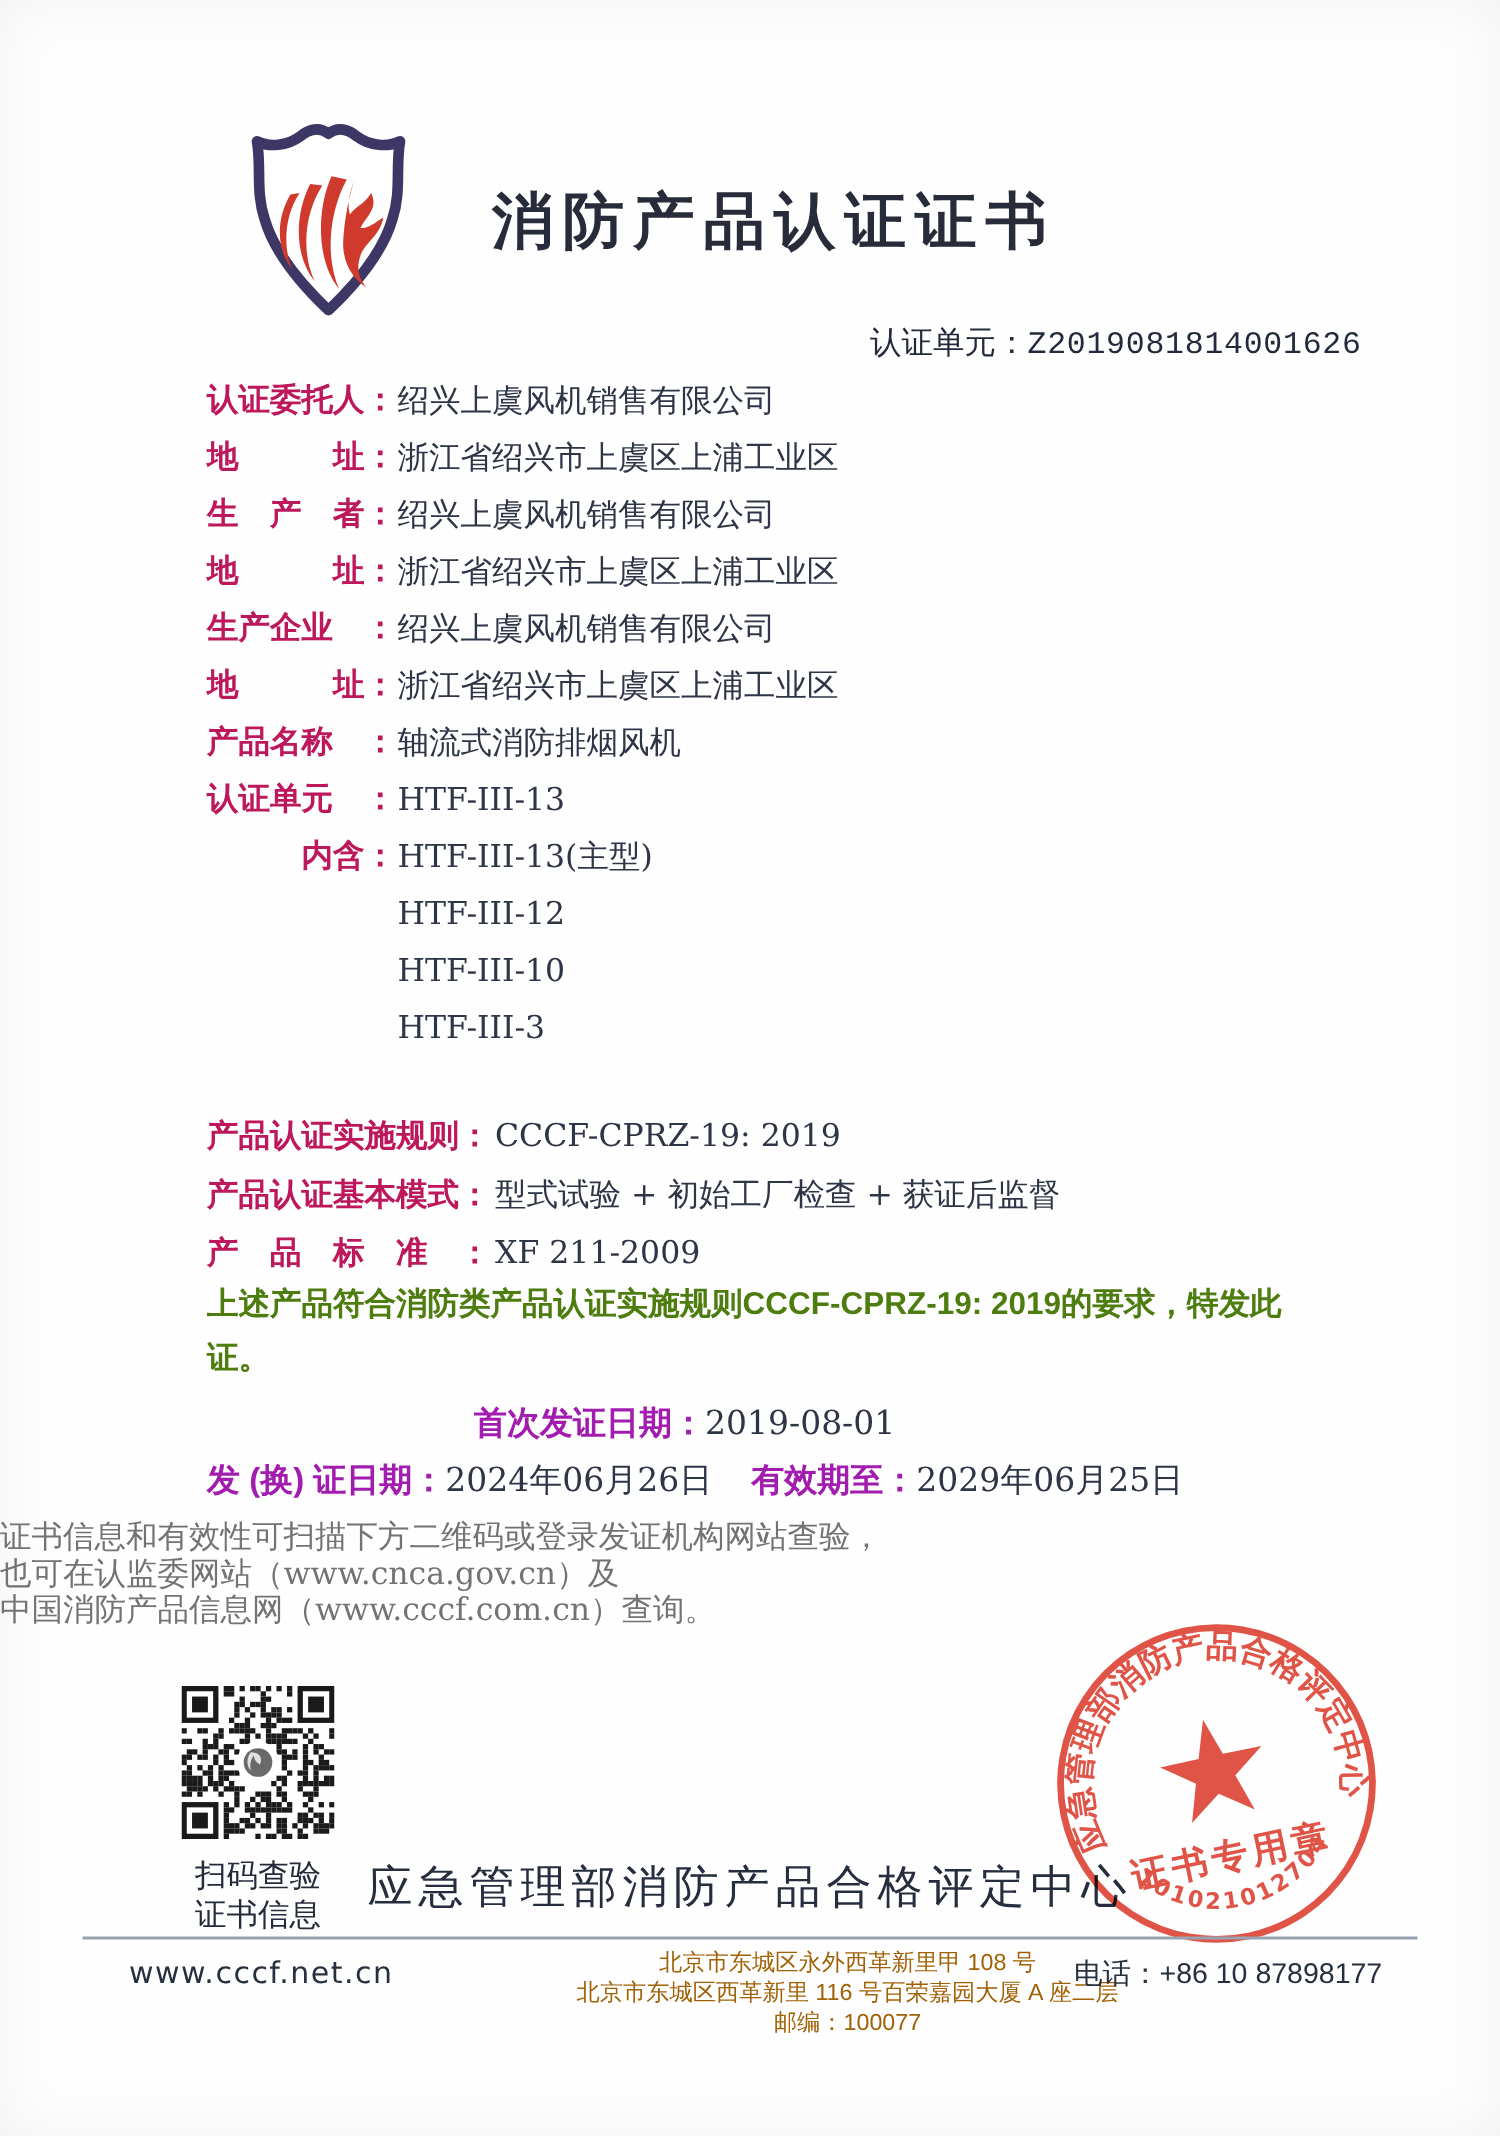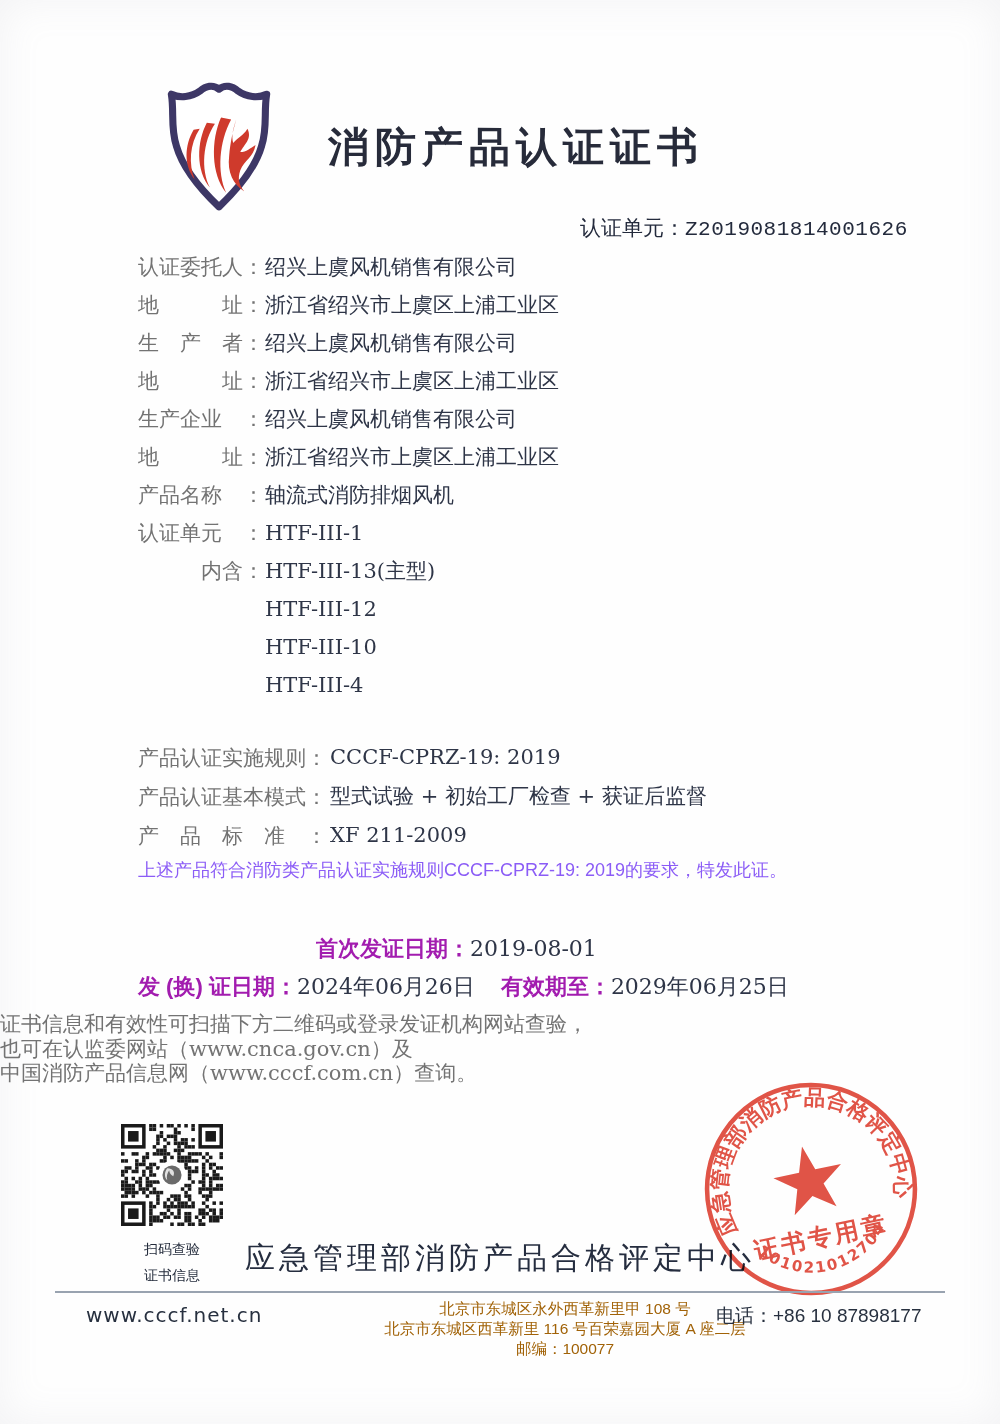--- a/index.html
+++ b/index.html
@@ -13,44 +13,44 @@
   .title{
     position:absolute;top:120px;left:0;width:1000px;text-align:center;
     font-size:41px;font-weight:700;letter-spacing:6px;color:#272b3a;padding-left:16px;
   }
   .cert-no{position:absolute;top:214px;left:580px;font-size:21px;color:#232a3c;
     font-family:"DejaVu Serif",serif;white-space:nowrap;}
   .cert-no .num{letter-spacing:.5px;font-family:Liberation Mono, monospace;}
 
   .fields{position:absolute;top:248px;left:138px;right:50px;}
   .row{display:flex;line-height:38px;font-size:21px;white-space:nowrap;}
-  .lbl{flex:0 0 127px;font-weight:400;color:#737373;white-space:pre;
+  .lbl{flex:0 0 127px;font-weight:700;color:#be185d;white-space:pre;
     font-family:"Liberation Sans",sans-serif;}
   .val{font-family:"DejaVu Serif",serif;color:#2e3547;}
 
   .rules{position:absolute;top:738px;left:138px;right:50px;}
   .rules .row{line-height:39px;}
   .rules .lbl{flex:0 0 192px;}
 
   .statement{
     position:absolute;top:852px;left:138px;width:724px;
-    font-size:18px;line-height:36px;font-weight:400;color:#8b5cf6;
+    font-size:21px;line-height:36px;font-weight:700;color:#4d7c0f;
   }
   .first-issue{position:absolute;top:934px;left:316px;font-size:22px;white-space:nowrap;}
   .first-issue .lbl2,.reissue .lbl2{font-weight:700;color:#a21caf;}
   .first-issue .val,.reissue .val{font-family:"DejaVu Serif",serif;}
   .reissue{position:absolute;top:972px;left:138px;font-size:22px;white-space:nowrap;}
   .reissue .gap{display:inline-block;width:26px;}
 
   .verify-note{
     position:absolute;top:1012px;left:0;width:824px;text-align:left;
     font-family:"DejaVu Serif",serif;font-size:21px;line-height:24.5px;color:#737373;
   }
   .qr-block{position:absolute;left:119px;top:1124px;width:106px;text-align:center;}
-  .qr-caption{font-family:"DejaVu Serif",serif;font-size:14px;line-height:26px;
+  .qr-caption{font-family:"DejaVu Serif",serif;font-size:21px;line-height:26px;
     color:#242c3c;margin-top:6px;text-align:center;}
   .issuer{
     position:absolute;top:1238px;left:0;width:1000px;text-align:center;
     font-family:"DejaVu Serif",serif;font-size:30px;letter-spacing:4px;color:#252d3f;
   }
   .stamp{position:absolute;left:700px;top:1078px;width:222px;height:222px;
     transform:rotate(-12deg);opacity:.92;mix-blend-mode:multiply;}
   .st-arc{font-size:21px;font-weight:700;font-family:"DejaVu Serif",serif;}
   .st-title{font-size:24px;font-weight:700;letter-spacing:3px;font-family:"DejaVu Serif",serif;}
   .st-num{font-size:15px;font-weight:600;letter-spacing:2px;font-family:"DejaVu Sans",sans-serif;}
@@ -113,37 +113,37 @@
     <div class="row">
         <span class="lbl">地　　　址：</span>
         <span class="val">浙江省绍兴市上虞区上浦工业区</span>
       </div>
     <div class="row">
         <span class="lbl">产品名称　：</span>
         <span class="val">轴流式消防排烟风机</span>
       </div>
     <div class="row">
         <span class="lbl">认证单元　：</span>
-        <span class="val">HTF-III-1</span>
+        <span class="val">HTF-III-13</span>
       </div>
     <div class="row">
         <span class="lbl">　　　内含：</span>
         <span class="val">HTF-III-13(主型)</span>
       </div>
     <div class="row">
         <span class="lbl"></span>
         <span class="val">HTF-III-12</span>
       </div>
     <div class="row">
         <span class="lbl"></span>
         <span class="val">HTF-III-10</span>
       </div>
     <div class="row">
         <span class="lbl"></span>
-        <span class="val">HTF-III-4</span>
+        <span class="val">HTF-III-3</span>
       </div>
   </div>
 
   <div class="rules">
     <div class="row">
         <span class="lbl">产品认证实施规则：</span>
         <span class="val">CCCF-CPRZ-19: 2019</span>
       </div>
     <div class="row">
         <span class="lbl">产品认证基本模式：</span>

